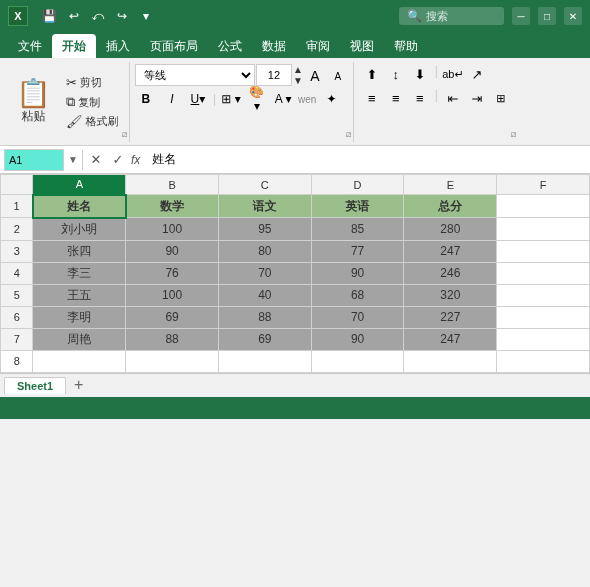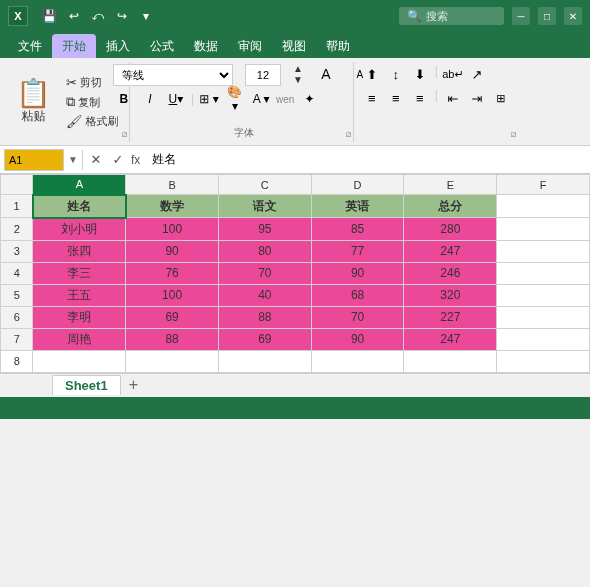--- a/index.html
+++ b/index.html
@@ -114,23 +114,23 @@
       padding: 4px 10px;
       font-size: 12px;
       color: white;
       cursor: pointer;
       border-radius: 4px 4px 0 0;
       height: 24px;
       display: flex;
       align-items: center;
     }
     .ribbon-tab.active {
-      background: #c4b5fd;
+      background: #ffffff;
       color: #217346;
-      font-weight: normal;
+      font-weight: bold;
     }
 
     
     .ribbon {
       background: #f0f0f0;
       border-bottom: 1px solid #d0d0d0;
       padding: 4px 8px;
       display: flex;
       align-items: flex-start;
       gap: 4px;
@@ -211,22 +211,22 @@
 
     
     .font-group {
       display: flex;
       flex-direction: column;
       gap: 3px;
       padding: 2px 0;
     }
     .font-row1 {
       display: flex;
-      align-items: flex-start;
-      gap: 12px;
+      align-items: flex-end;
+      gap: 1px;
     }
     .font-selector {
       border: 1px solid #ccc;
       background: white;
       font-size: 11px;
       padding: 1px 4px;
       width: 120px;
       height: 22px;
       cursor: pointer;
     }
@@ -306,21 +306,21 @@
       gap: 4px;
     }
     .cell-ref-box {
       border: 1px solid #ccc;
       width: 60px;
       height: 22px;
       display: flex;
       align-items: center;
       padding: 0 4px;
       font-size: 11px;
-      background: #eab308;
+      background: #5eead4;
     }
     .cell-ref-dropdown {
       font-size: 10px;
       color: #666;
       cursor: pointer;
     }
     .formula-divider {
       width: 1px;
       height: 20px;
       background: #ccc;
@@ -343,20 +343,21 @@
     .formula-input {
       flex: 1;
       border: none;
       outline: none;
       font-size: 12px;
       padding: 0 4px;
     }
     .fx-label {
       font-size: 12px;
       color: #555;
+      font-style: italic;
       margin-right: 4px;
     }
 
     
     .spreadsheet {
       background: white;
       flex: 1;
     }
     .sheet-table {
       border-collapse: collapse;
@@ -389,21 +390,21 @@
       font-weight: normal;
       user-select: none;
     }
     
     .data-cell {
       border: 1px solid #d0d0d0;
       text-align: center;
       font-size: 12px;
       padding: 2px 4px;
       height: 22px;
-      background: #ec4899;
+      background: #a3a3a3;
       color: #333;
     }
     .data-cell.header-cell {
       background: #9bbf8a;
       font-weight: bold;
     }
     .data-cell.selected {
       border: 2px solid #107c41;
     }
     .corner-cell {
@@ -435,24 +436,23 @@
       display: flex;
       align-items: center;
       padding: 0 4px;
       gap: 2px;
     }
     .sheet-tab {
       padding: 2px 12px;
       background: white;
       border: 1px solid #ccc;
       border-bottom: none;
-      font-size: 13px;
+      font-size: 11px;
       cursor: pointer;
       border-radius: 2px 2px 0 0;
-      margin-left: 48px;
     }
     .sheet-tab.active {
       background: white;
       color: #217346;
       font-weight: bold;
     }
     .sheet-add {
       font-size: 16px;
       color: #666;
       cursor: pointer;
@@ -479,20 +479,21 @@
     <button class="toolbar-btn-title">─</button>
     <button class="toolbar-btn-title">□</button>
     <button class="toolbar-btn-title">✕</button>
   </div>
 </div>
 
 <div class="ribbon-tabs">
   <div class="ribbon-tab">文件</div>
   <div class="ribbon-tab active">开始</div>
   <div class="ribbon-tab">插入</div>
+  <div class="ribbon-tab">页面布局</div>
   <div class="ribbon-tab">公式</div>
   <div class="ribbon-tab">数据</div>
   <div class="ribbon-tab">审阅</div>
   <div class="ribbon-tab">视图</div>
   <div class="ribbon-tab">帮助</div>
 </div>
 
 <div class="ribbon">
 
   <div class="ribbon-group">
@@ -540,21 +541,20 @@
           <button class="fmt-btn"><span class="underline-u">U</span> ▾</button>
           <span style="color:#ccc;">|</span>
           <button class="fmt-btn">⊞ ▾</button>
           <button class="fmt-btn">🎨 ▾</button>
           <button class="fmt-btn">A ▾</button>
           <span style="font-size:10px;color:#888;">wen</span>
           <button class="fmt-btn">✦</button>
         </div>
       </div>
     </div>
-    <div class="ribbon-group-label">字体</div>
     <div class="ribbon-group-expand">⧄</div>
   </div>
 
   <div class="ribbon-group" style="width: 160px;">
     <div class="ribbon-group-content" style="flex-direction: column; align-items: flex-start;">
       <div class="align-group">
         <div class="align-row">
           <button class="align-btn" title="顶端对齐">⬆</button>
           <button class="align-btn" title="垂直居中">↕</button>
           <button class="align-btn" title="底端对齐">⬇</button>

